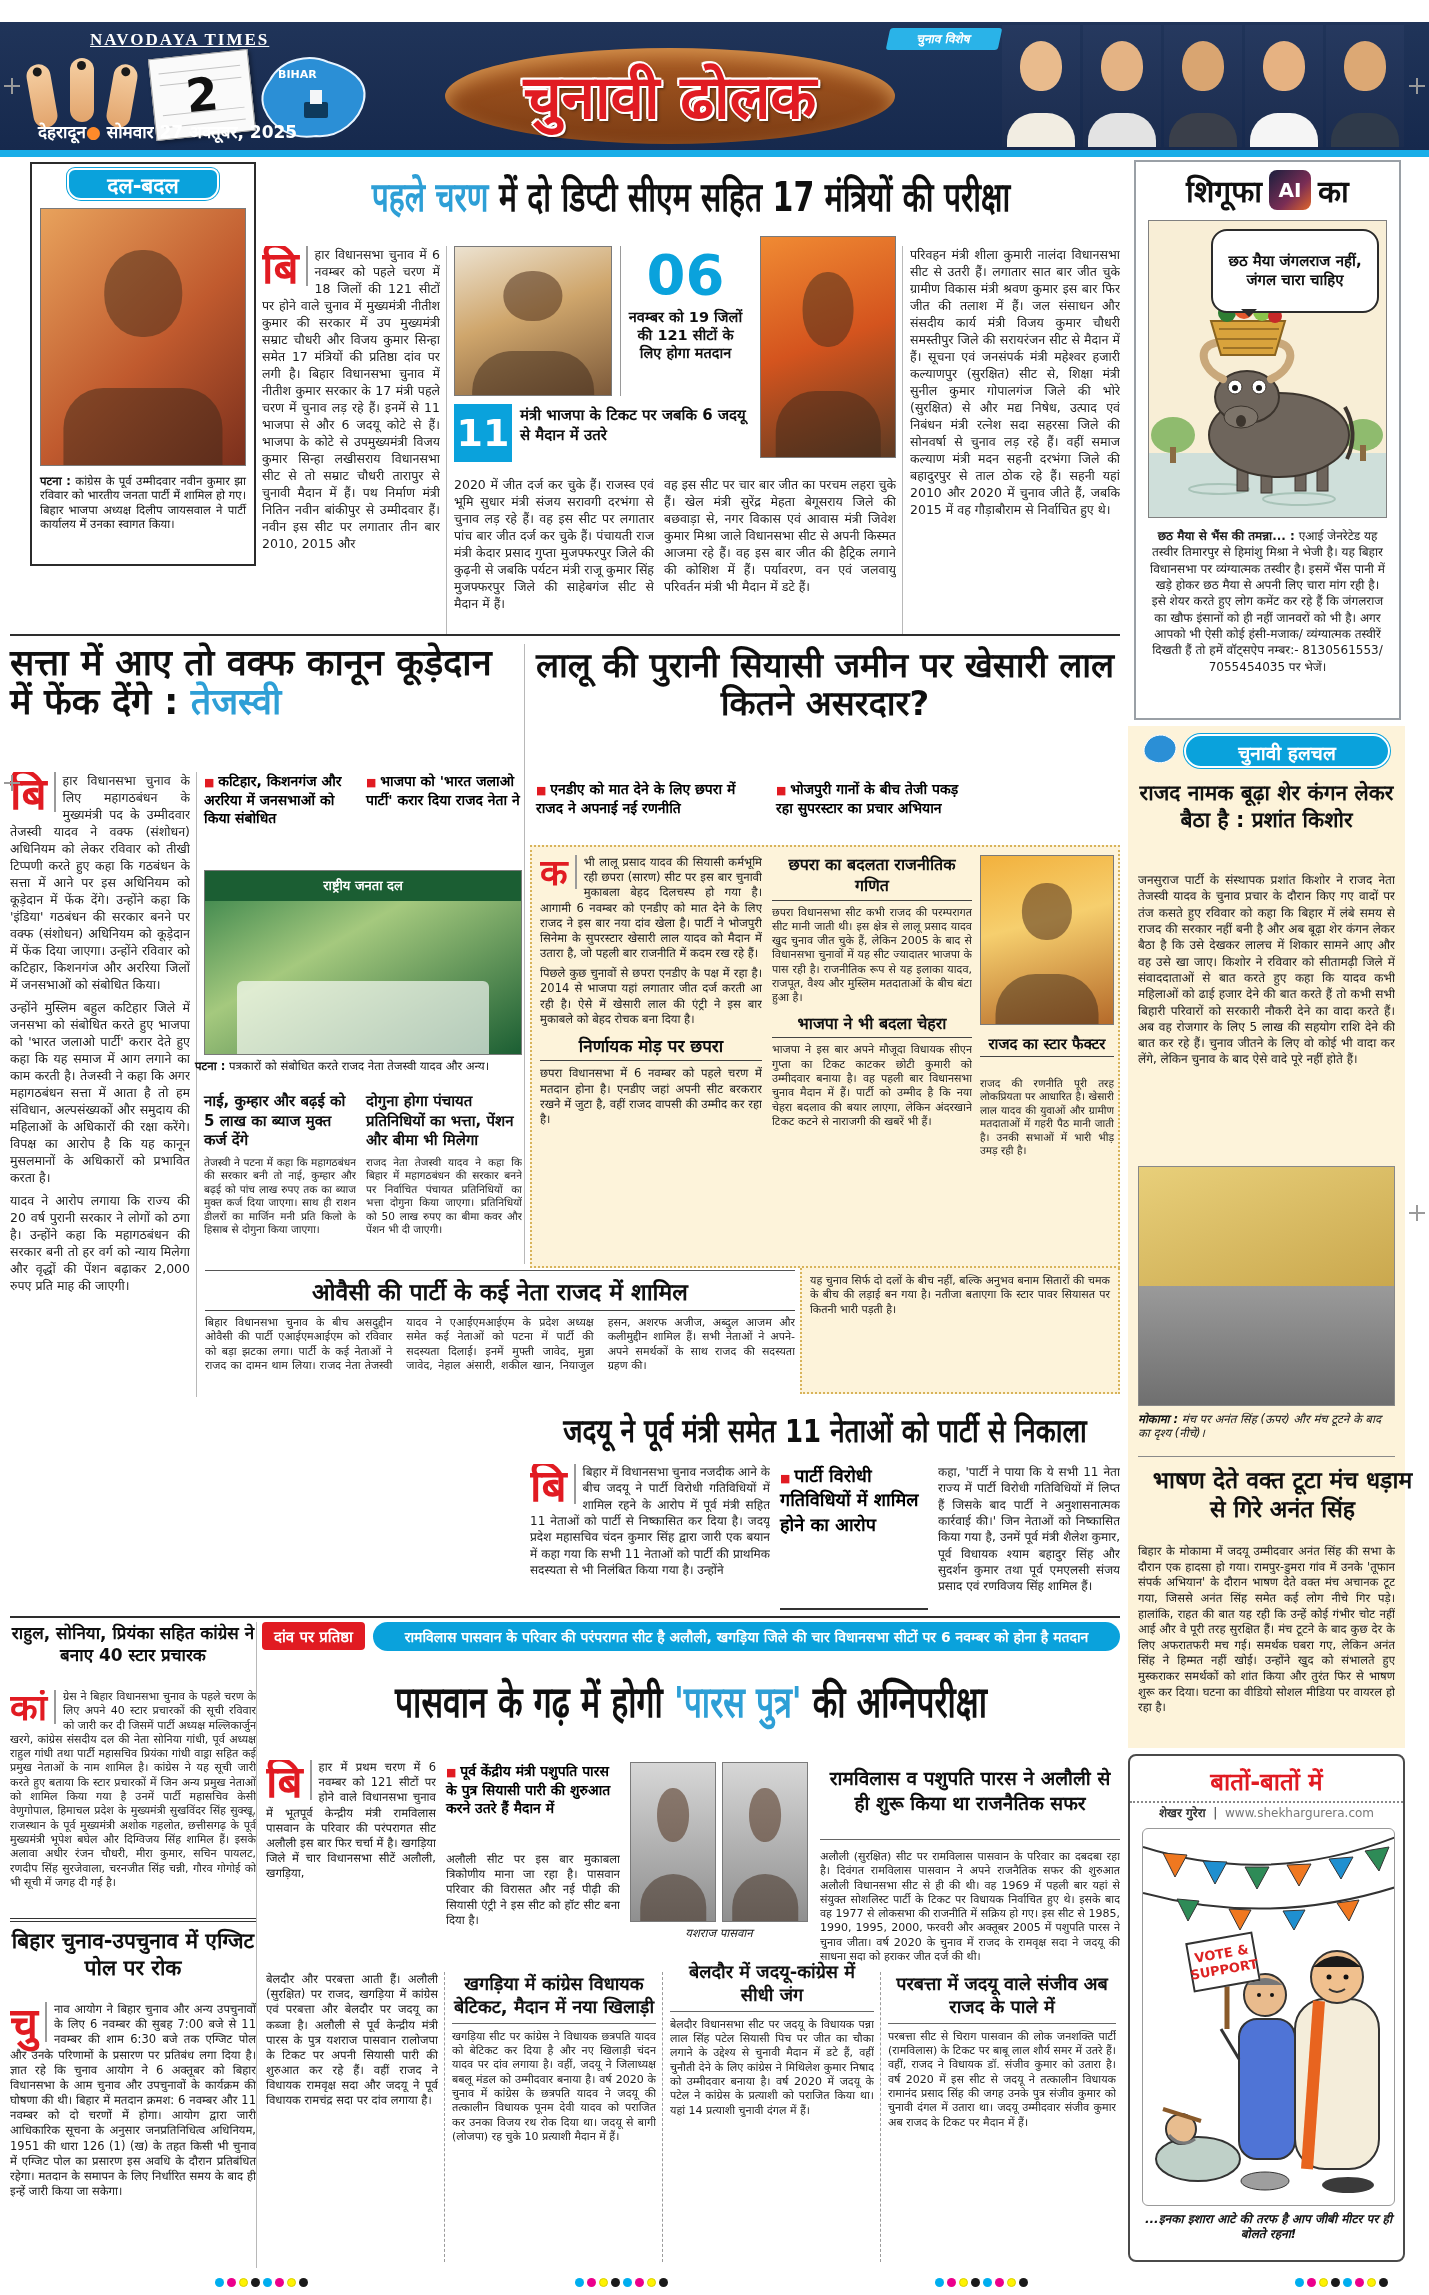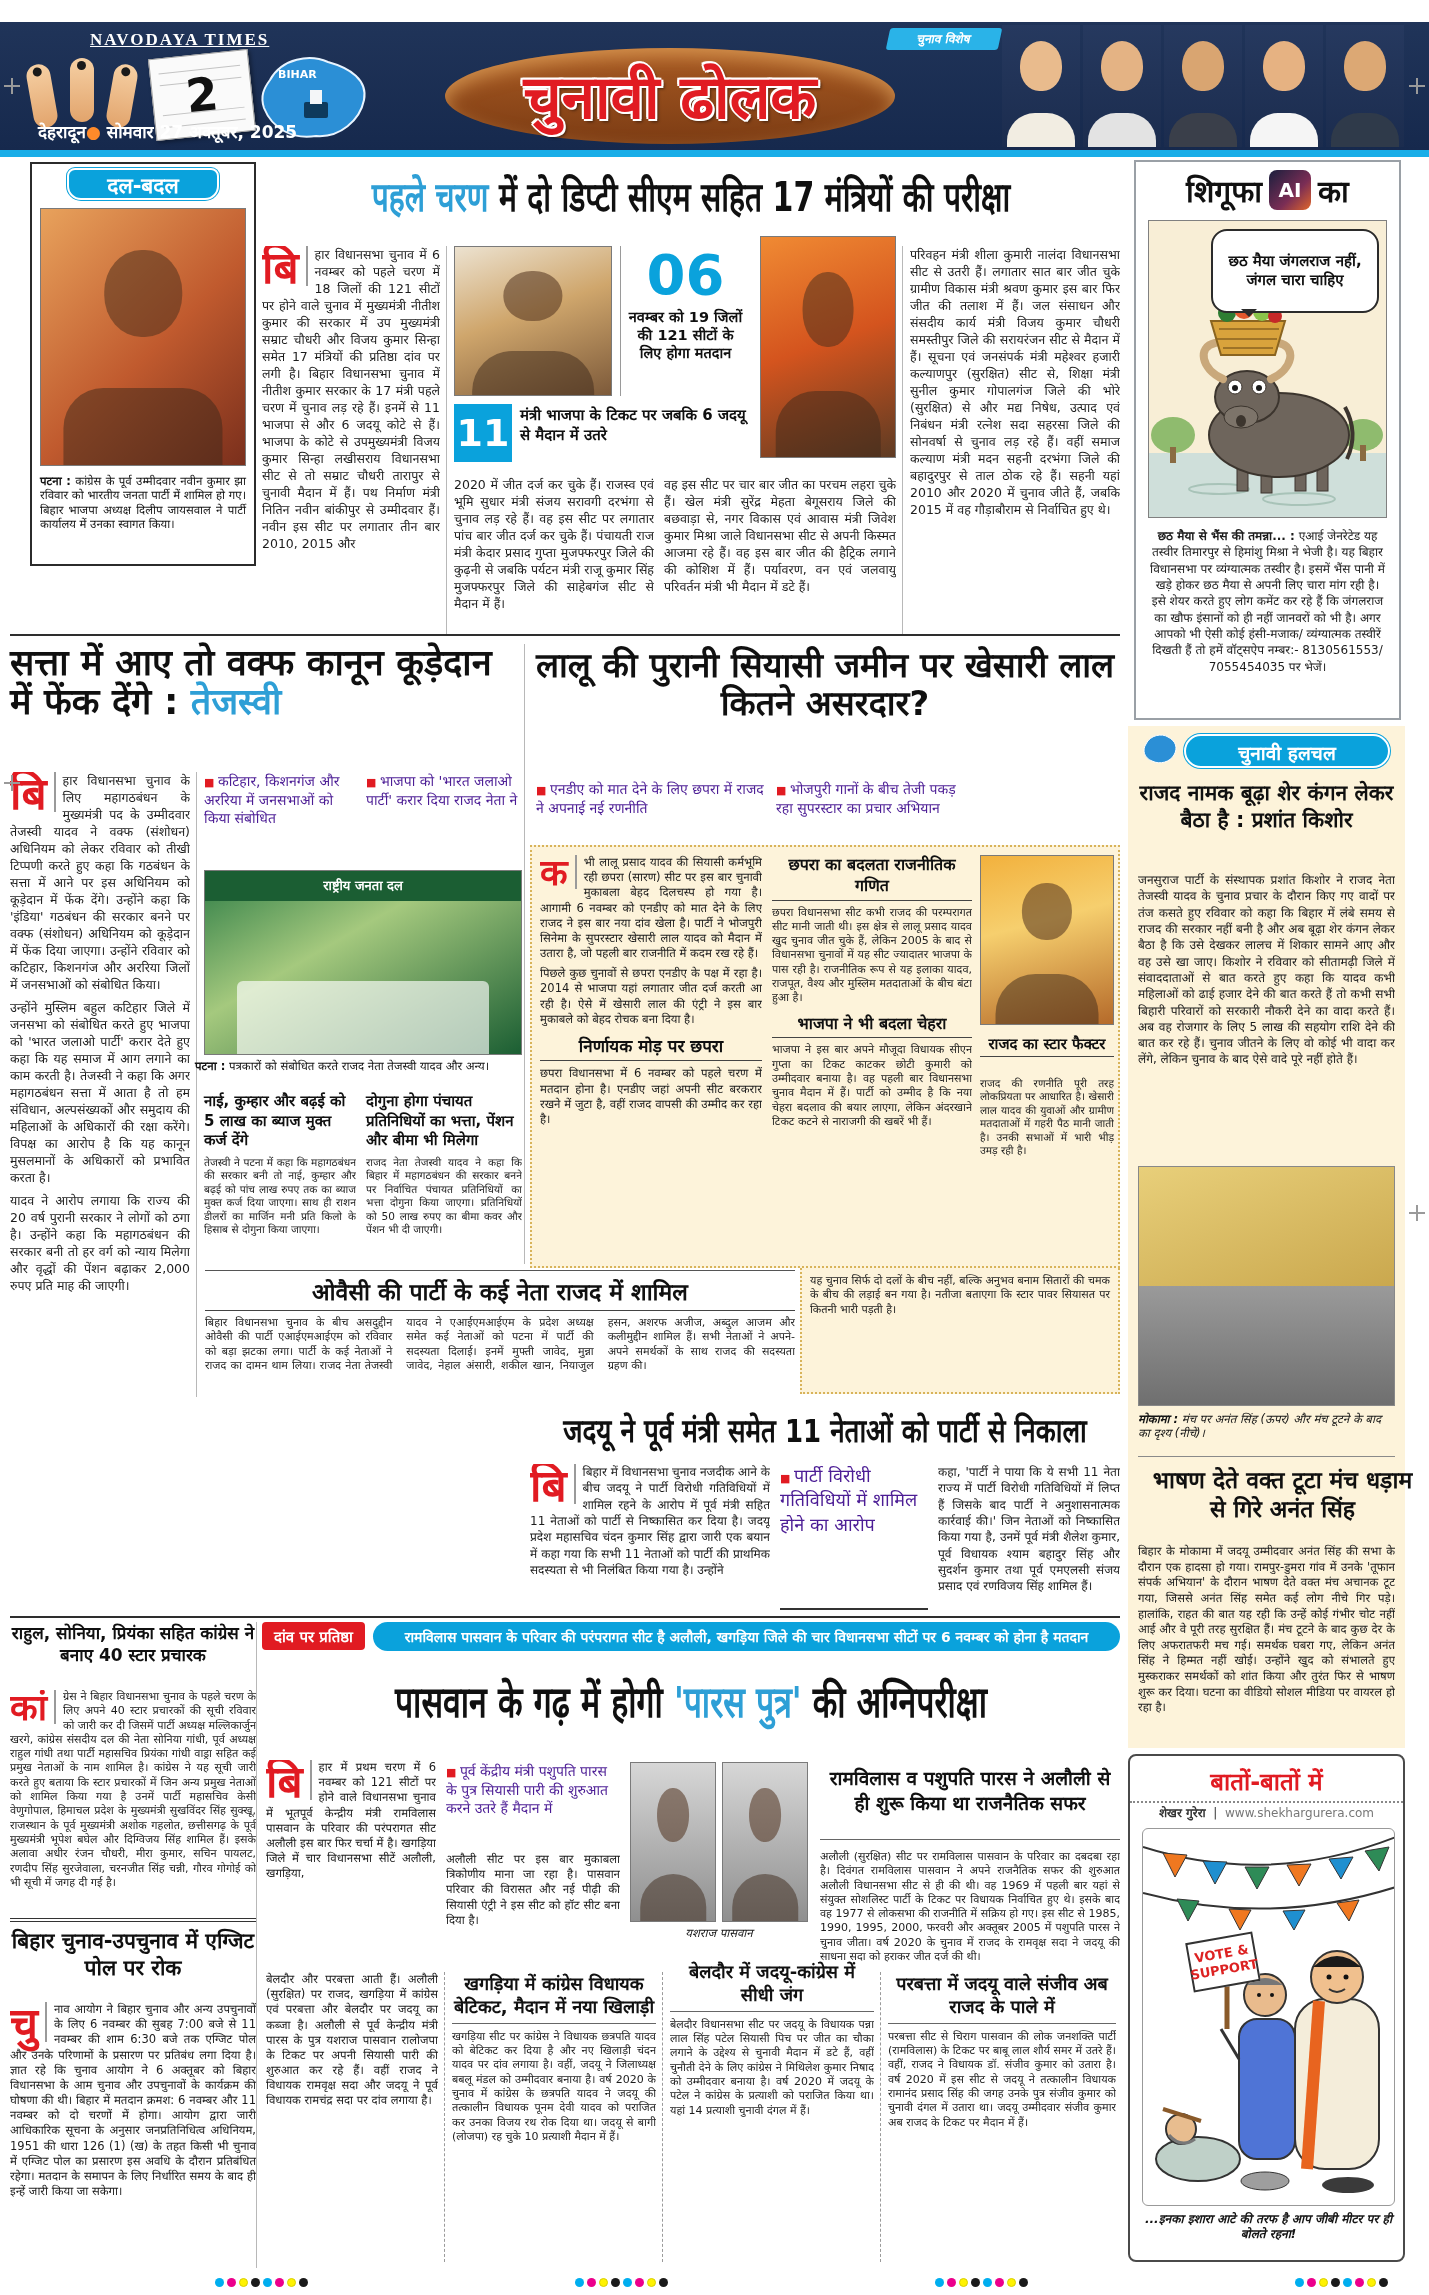--- a/index.html
+++ b/index.html
@@ -11,21 +11,21 @@
   .red{color:#e11b22}
   .cond{transform-origin:50% 0;display:block;width:100%;text-align:center;white-space:nowrap}
   .bt{font-size:12.5px;line-height:1.36;text-align:justify;color:#1c1c1c;overflow:hidden}
   .b11{font-size:11px;line-height:1.3}
   .b115{font-size:11.5px;line-height:1.32}
   .b105{font-size:10.5px;line-height:1.28}
   .dc{float:left;font-size:44px;line-height:.85;font-weight:bold;color:#e11b22;padding:3px 7px 0 0;border-right:2px solid #9a9a9a;margin-right:7px}
   .dc2{font-size:36px}
   .cap{font-size:11.5px;line-height:1.25;color:#151515}
   .cap b{font-weight:bold}
-  .bullet{font-weight:normal;font-size:14px;line-height:1.32;color:#4c1d95;text-align:left}
+  .bullet{font-weight:bold;font-size:14px;line-height:1.32;color:#000000;text-align:left}
   .bullet::before{content:"■ ";color:#e11b22;font-size:11px}
   .ph{position:absolute;border:1px solid #7a7a7a;overflow:hidden}
   .ph-a{background:linear-gradient(135deg,#e8a25c,#c05a2e 55%,#7a2f1c)}
   .ph-b{background:linear-gradient(160deg,#ece2d0,#cfa66c 45%,#7d5a3a)}
   .ph-c{background:linear-gradient(160deg,#f08a33,#d4541e 48%,#5e3b23)}
   .ph-d{background:linear-gradient(150deg,#2e7d46,#a5c97e 40%,#1b5e33)}
   .ph-e{background:linear-gradient(165deg,#f2b13d,#f6cf6e 40%,#b56a2a)}
   .ph-g{background:linear-gradient(180deg,#d7d7d7,#8f8f8f)}
   .sil::before{content:"";position:absolute;top:16%;left:50%;transform:translateX(-50%);width:38%;height:34%;border-radius:48%;background:rgba(80,50,30,.55)}
   .sil::after{content:"";position:absolute;bottom:0;left:50%;transform:translateX(-50%);width:78%;height:30%;border-radius:40px 40px 0 0;background:rgba(60,40,25,.5)}

